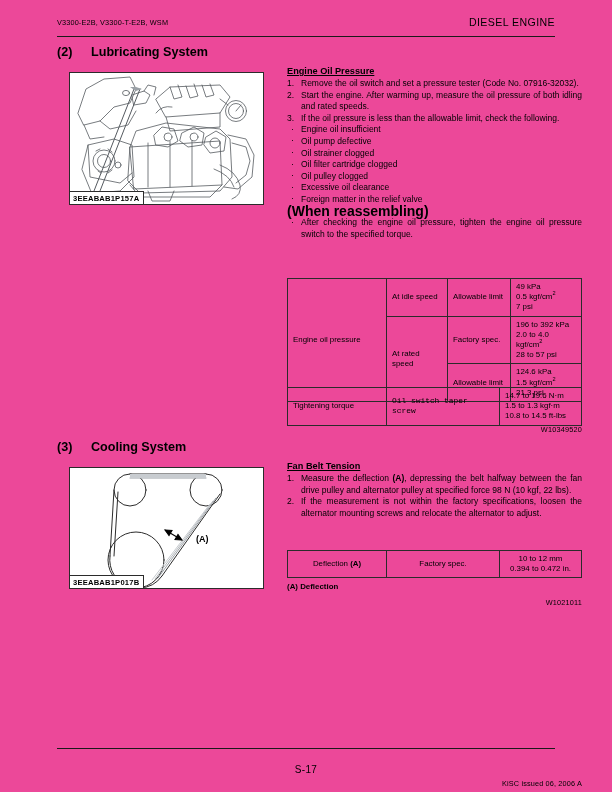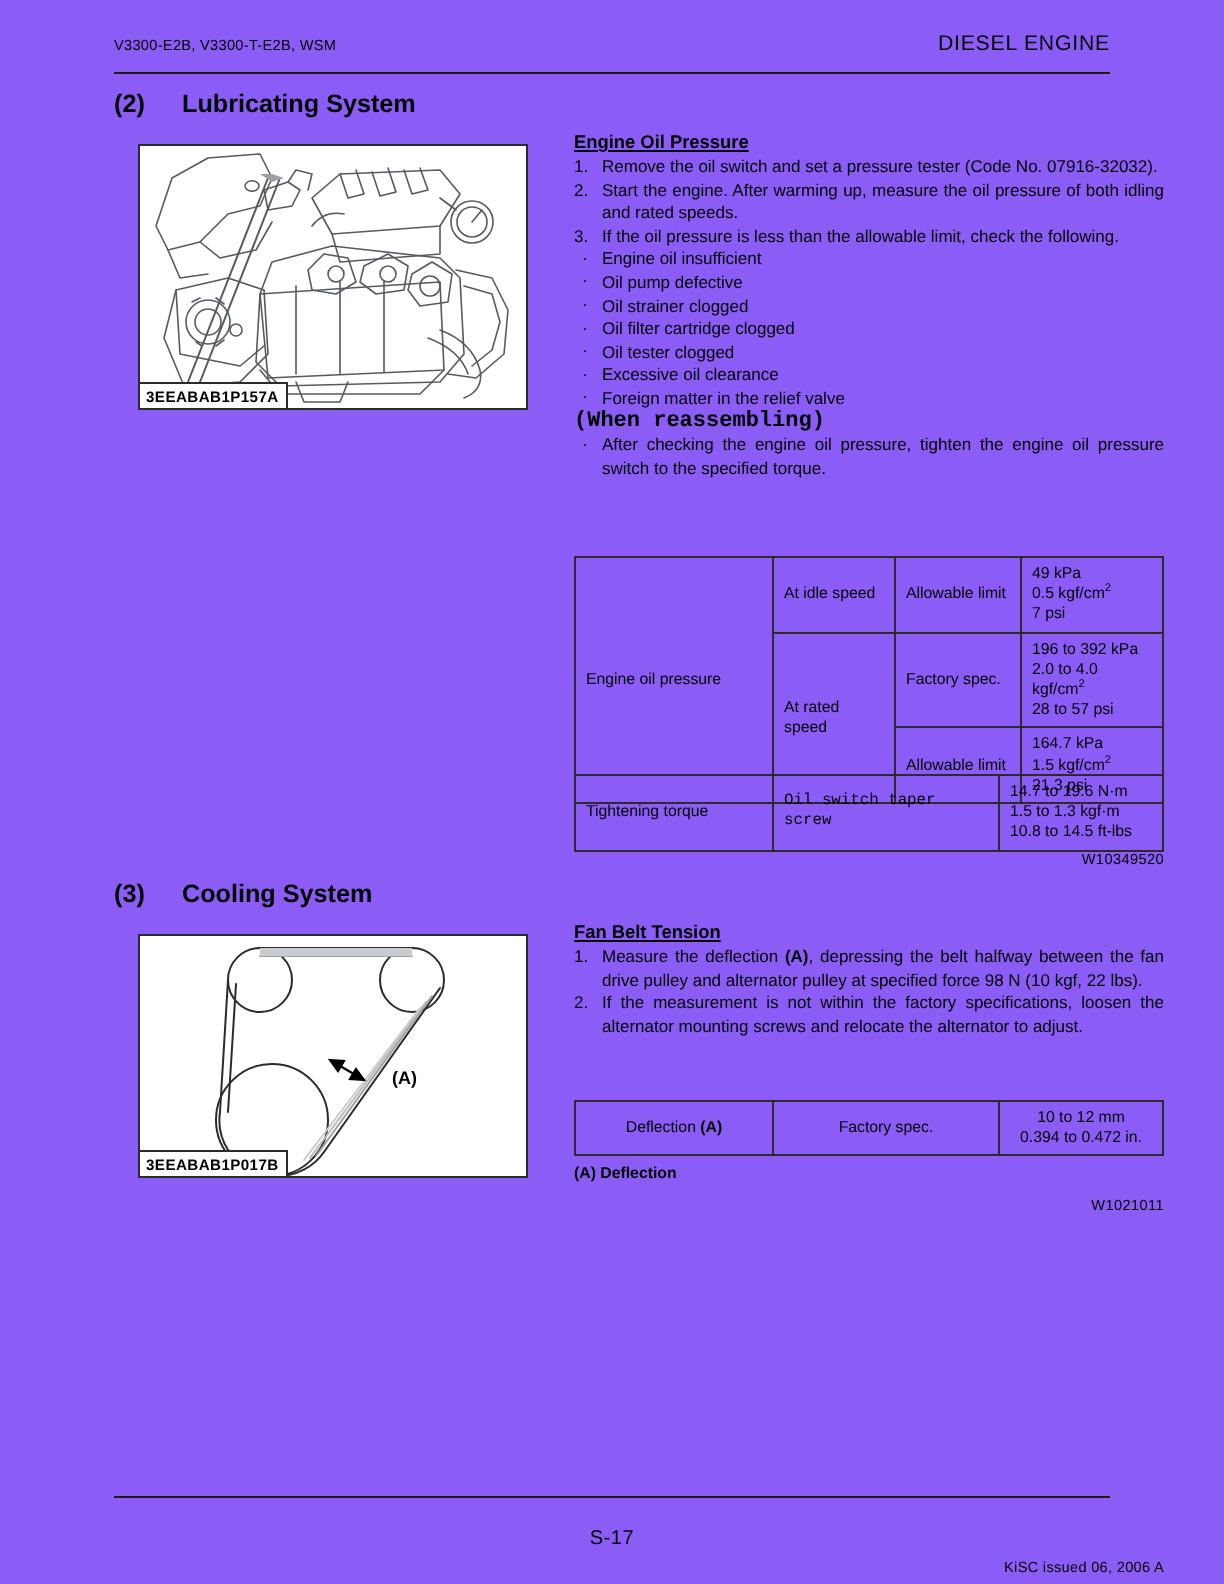--- a/index.html
+++ b/index.html
@@ -8,21 +8,21 @@
     background: #ffffff;
   }
   body {
     font-family: "Liberation Sans", sans-serif;
     color: #000000;
   }
   .page {
     position: relative;
     width: 612px;
     height: 792px;
-    background: #8b5cf6;
+    background: #ec4899;
     overflow: hidden;
   }
 
   
   .hdr {
     position: absolute;
     left: 57px;
     top: 18px;
     width: 498px;
     height: 18px;
@@ -113,23 +113,22 @@
   }
   .bullet > .mk {
     position: absolute;
     left: 4px;
     top: -0.5px;
     font-size: 9px;
   }
   .bullet.just { text-align: justify; }
   .boldline {
     font-weight: bold;
-    font-size: 11px;
+    font-size: 14px;
     line-height: 11.6px;
-    font-family: Liberation Mono, monospace;
   }
 
   
   .spectable {
     position: absolute;
     border-collapse: collapse;
     table-layout: fixed;
     font-size: 7.9px;
   }
   .spectable td {
@@ -281,21 +280,21 @@
     <div class="bullet">
       <span class="mk">·</span>
       <span>Oil strainer clogged</span>
     </div>
     <div class="bullet">
       <span class="mk">·</span>
       <span>Oil filter cartridge clogged</span>
     </div>
     <div class="bullet">
       <span class="mk">·</span>
-      <span>Oil tester clogged</span>
+      <span>Oil pulley clogged</span>
     </div>
     <div class="bullet">
       <span class="mk">·</span>
       <span>Excessive oil clearance</span>
     </div>
     <div class="bullet">
       <span class="mk">·</span>
       <span>Foreign matter in the relief valve</span>
     </div>
 
@@ -324,21 +323,21 @@
       <td>Factory spec.</td>
       <td>
         <span>196 to 392 kPa</span><br>
         <span>2.0 to 4.0 kgf/cm<sup>2</sup></span><br>
         <span>28 to 57 psi</span>
       </td>
     </tr>
     <tr>
       <td>Allowable limit</td>
       <td>
-        <span>164.7 kPa</span><br>
+        <span>124.6 kPa</span><br>
         <span>1.5 kgf/cm<sup>2</sup></span><br>
         <span>21.3 psi</span>
       </td>
     </tr>
   </tbody>
     </table>
 
   <table class="spectable" style="left:287px; top:387px; width:295px;">
     <tbody>
         <tr>

